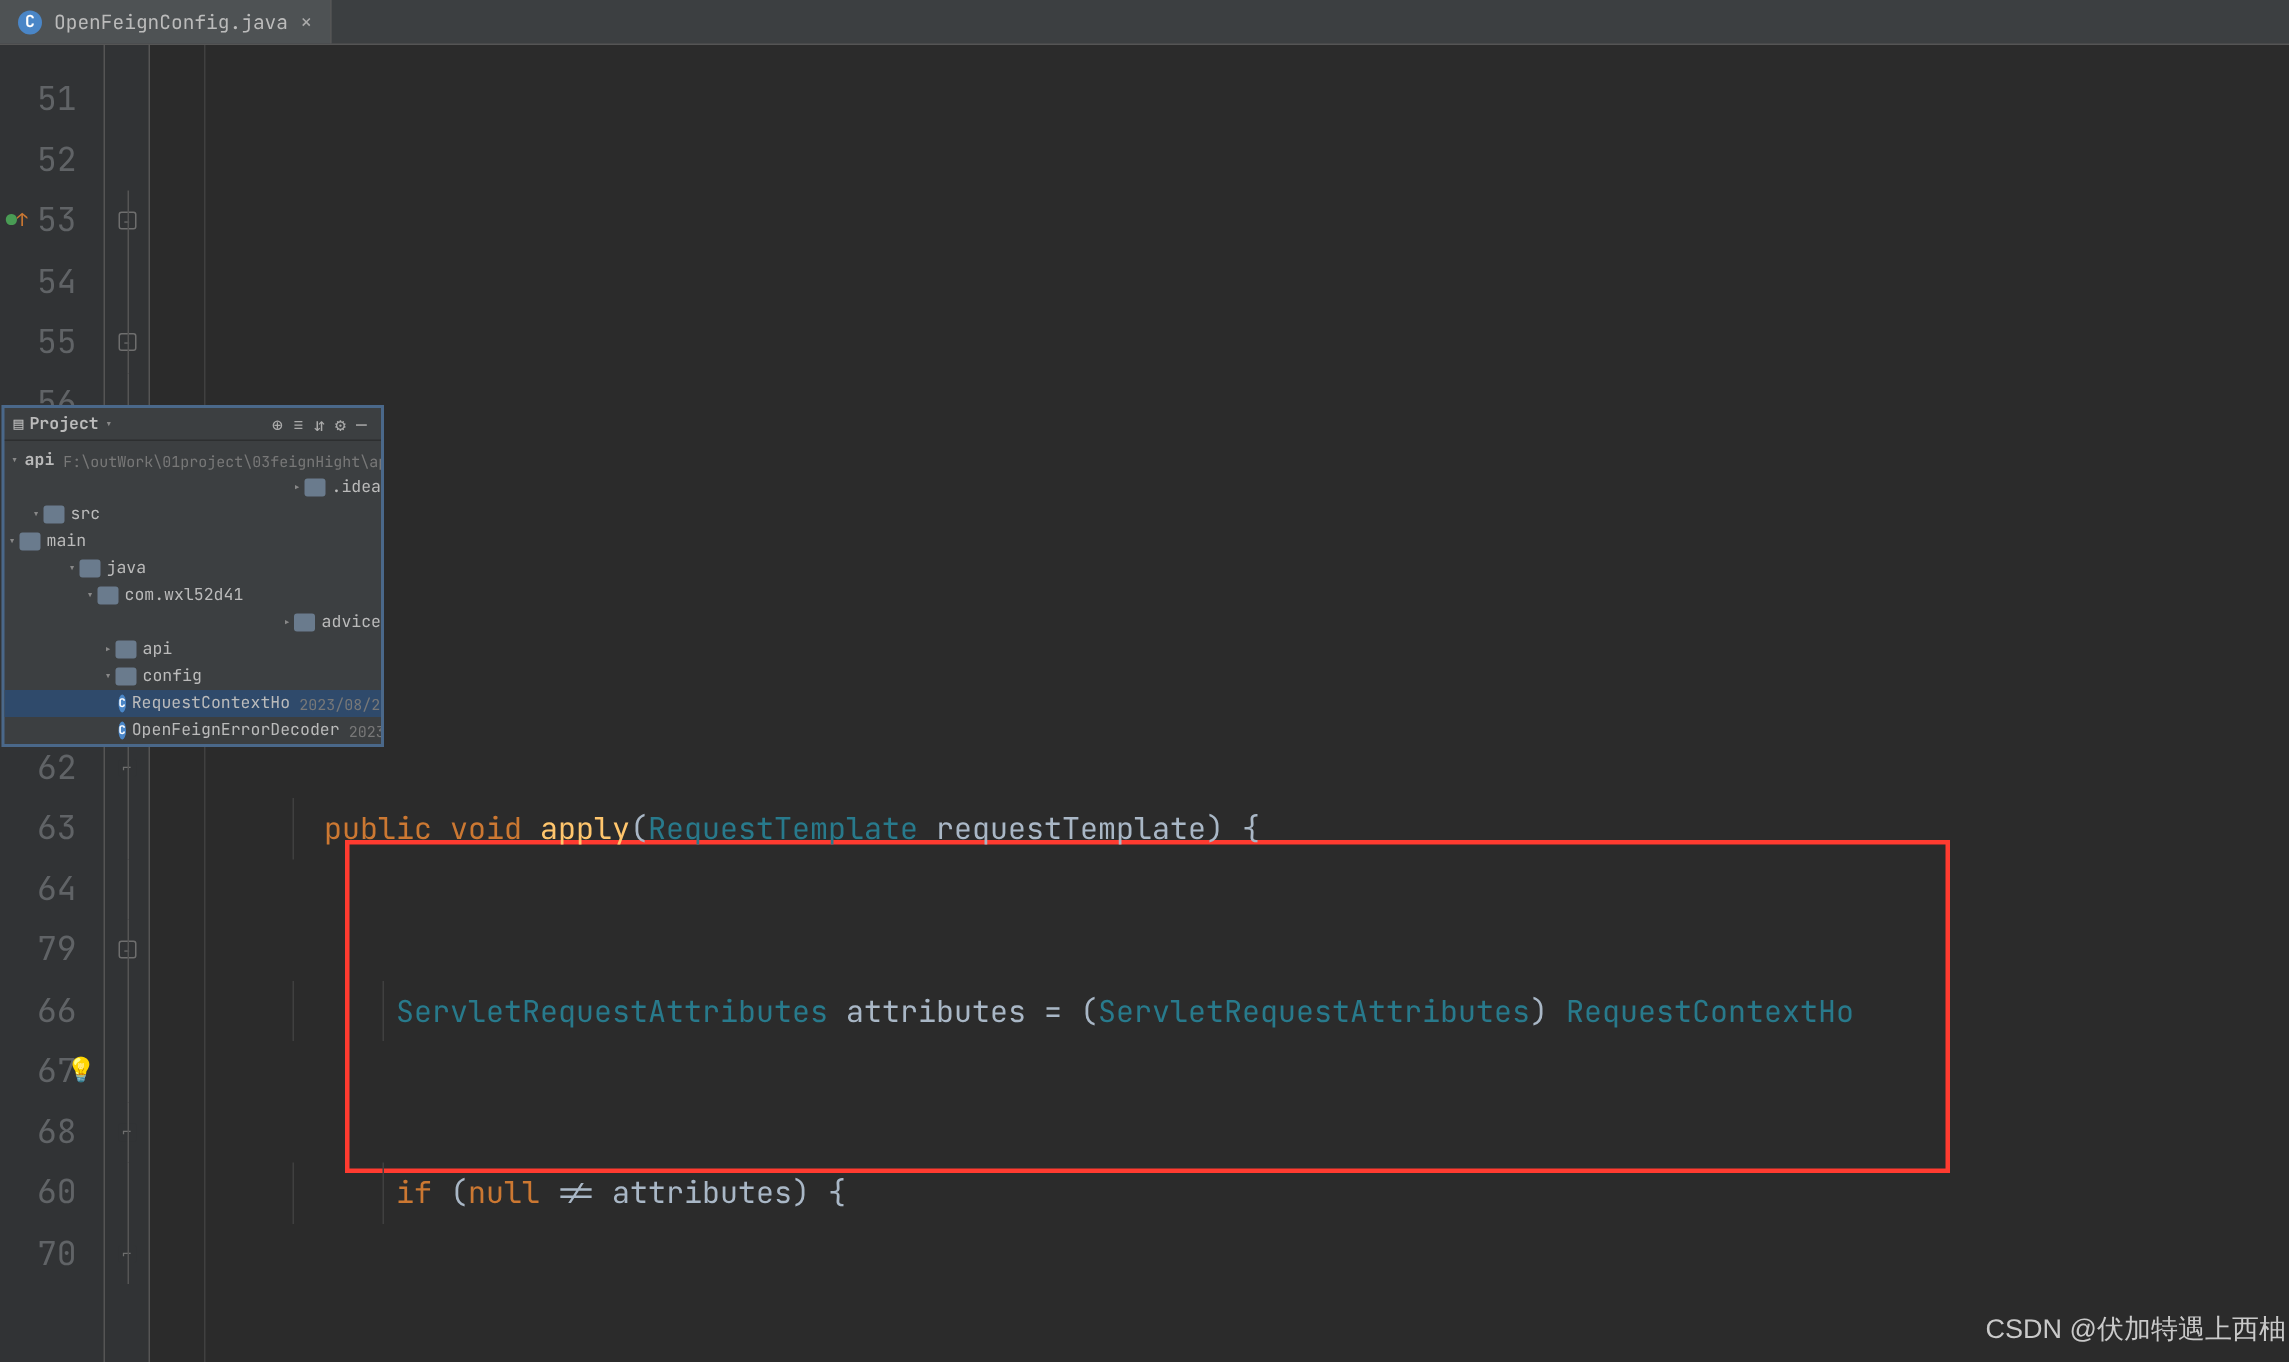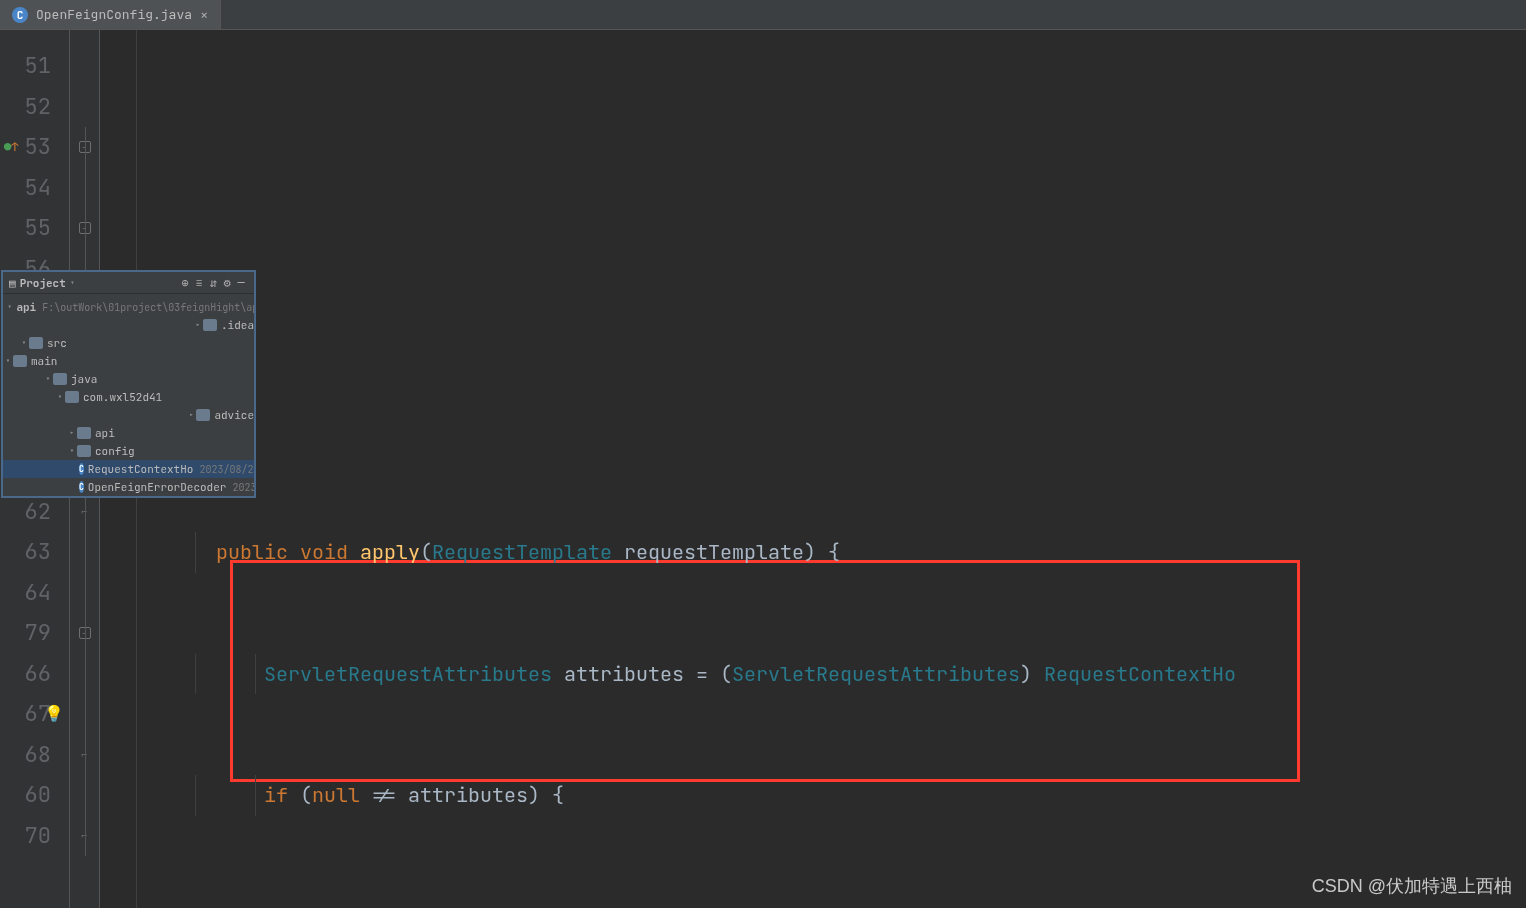--- a/index.html
+++ b/index.html
@@ -68,21 +68,21 @@
   .tree .arrow { width:10px; text-align:center; color:#888; font-size:9px; }
   .tree .arrow.closed::before { content:"▸"; }
   .tree .arrow.open::before { content:"▾"; }
   .tree .dir-icon { width:14px; height:12px; background:#6a7b8d; border-radius:2px; margin-right:4px; }
   .tree .dir-icon.pkg { background:#6a7b8d; }
   .tree .cls-icon { width:12px;height:12px;border-radius:50%;background:#4a86c7;margin-right:4px;display:flex;align-items:center;justify-content:center;color:#fff;font-size:8px;font-weight:bold; }
   .tree .name { color:#bbbbbb; }
   .tree .meta { color:#787878; margin-left:6px; font-size:10px; }
   .tree .sel { background:#2f4a6b; }
   .watermark {
-    position:absolute; right:14px; bottom:10px; color:#c9c9c9; font-size:18px;
+    position:absolute; right:2px; bottom:10px; color:#c9c9c9; font-size:18px;
     font-family:"Microsoft YaHei",sans-serif; z-index:20;
   }
 </style>
 </head>
 <body>
 
 <div class="tab-bar">
   <div class="file-tab">
     <span class="c-badge">C</span>
     <span>OpenFeignConfig.java</span>

